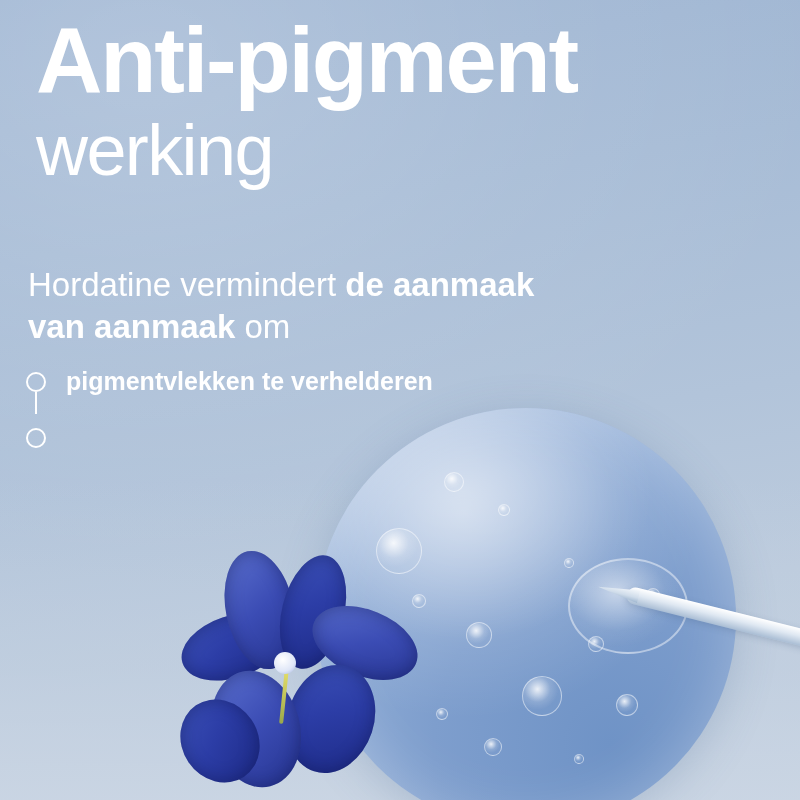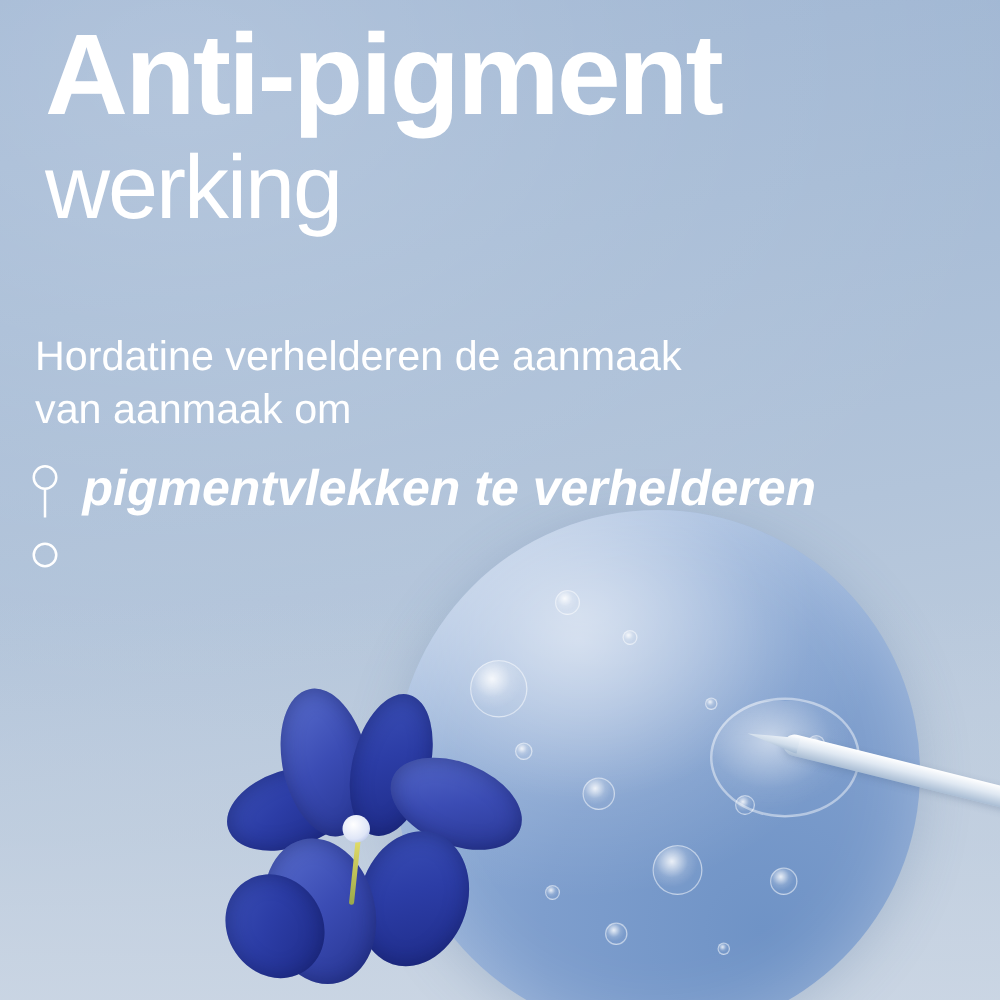--- a/index.html
+++ b/index.html
@@ -63,21 +63,21 @@
     position: absolute;
     left: 28px;
     top: 264px;
     width: 680px;
     color: #ffffff;
     font-size: 33px;
     line-height: 1.28;
     font-weight: 300;
   }
   .body-copy b {
-    font-weight: 400;
+    font-weight: 700;
   }
 
   
   .bullets {
     position: absolute;
     left: 22px;
     top: 364px;
     width: 700px;
     color: #ffffff;
   }
@@ -105,25 +105,24 @@
   }
   .bullet-mark .stem {
     position: absolute;
     left: 13px;
     top: 28px;
     width: 2px;
     height: 22px;
     background: #ffffff;
   }
   .bullet-text {
-    font-size: 40px;
+    font-size: 25px;
     line-height: 1.26;
     font-weight: 300;
     padding-top: 2px;
-    font-style: italic;
   }
   .bullet-text.bold { font-weight: 700; }
 
   
   .gel {
     position: absolute;
     left: 316px;
     top: 408px;
     width: 420px;
     height: 420px;
@@ -275,21 +274,21 @@
     <div class="stamen"></div>
     <div class="center"></div>
   </div>
 
   <div class="headline">
     <span class="line1">Anti-pigment</span>
     <span class="line2">werking</span>
   </div>
 
   <div class="body-copy">
-    <span>Hordatine verhelderen </span><b>de aanmaak</b><br>
+    <span>Hordatine vermindert </span><b>de aanmaak</b><br>
     <b>van aanmaak</b><span> om</span>
   </div>
 
   <div class="bullets">
     <div class="bullet-row">
       <div class="bullet-mark">
         <div class="ring"></div>
         <div class="stem"></div>
       </div>
       <div class="bullet-text bold">pigmentvlekken te verhelderen</div>

